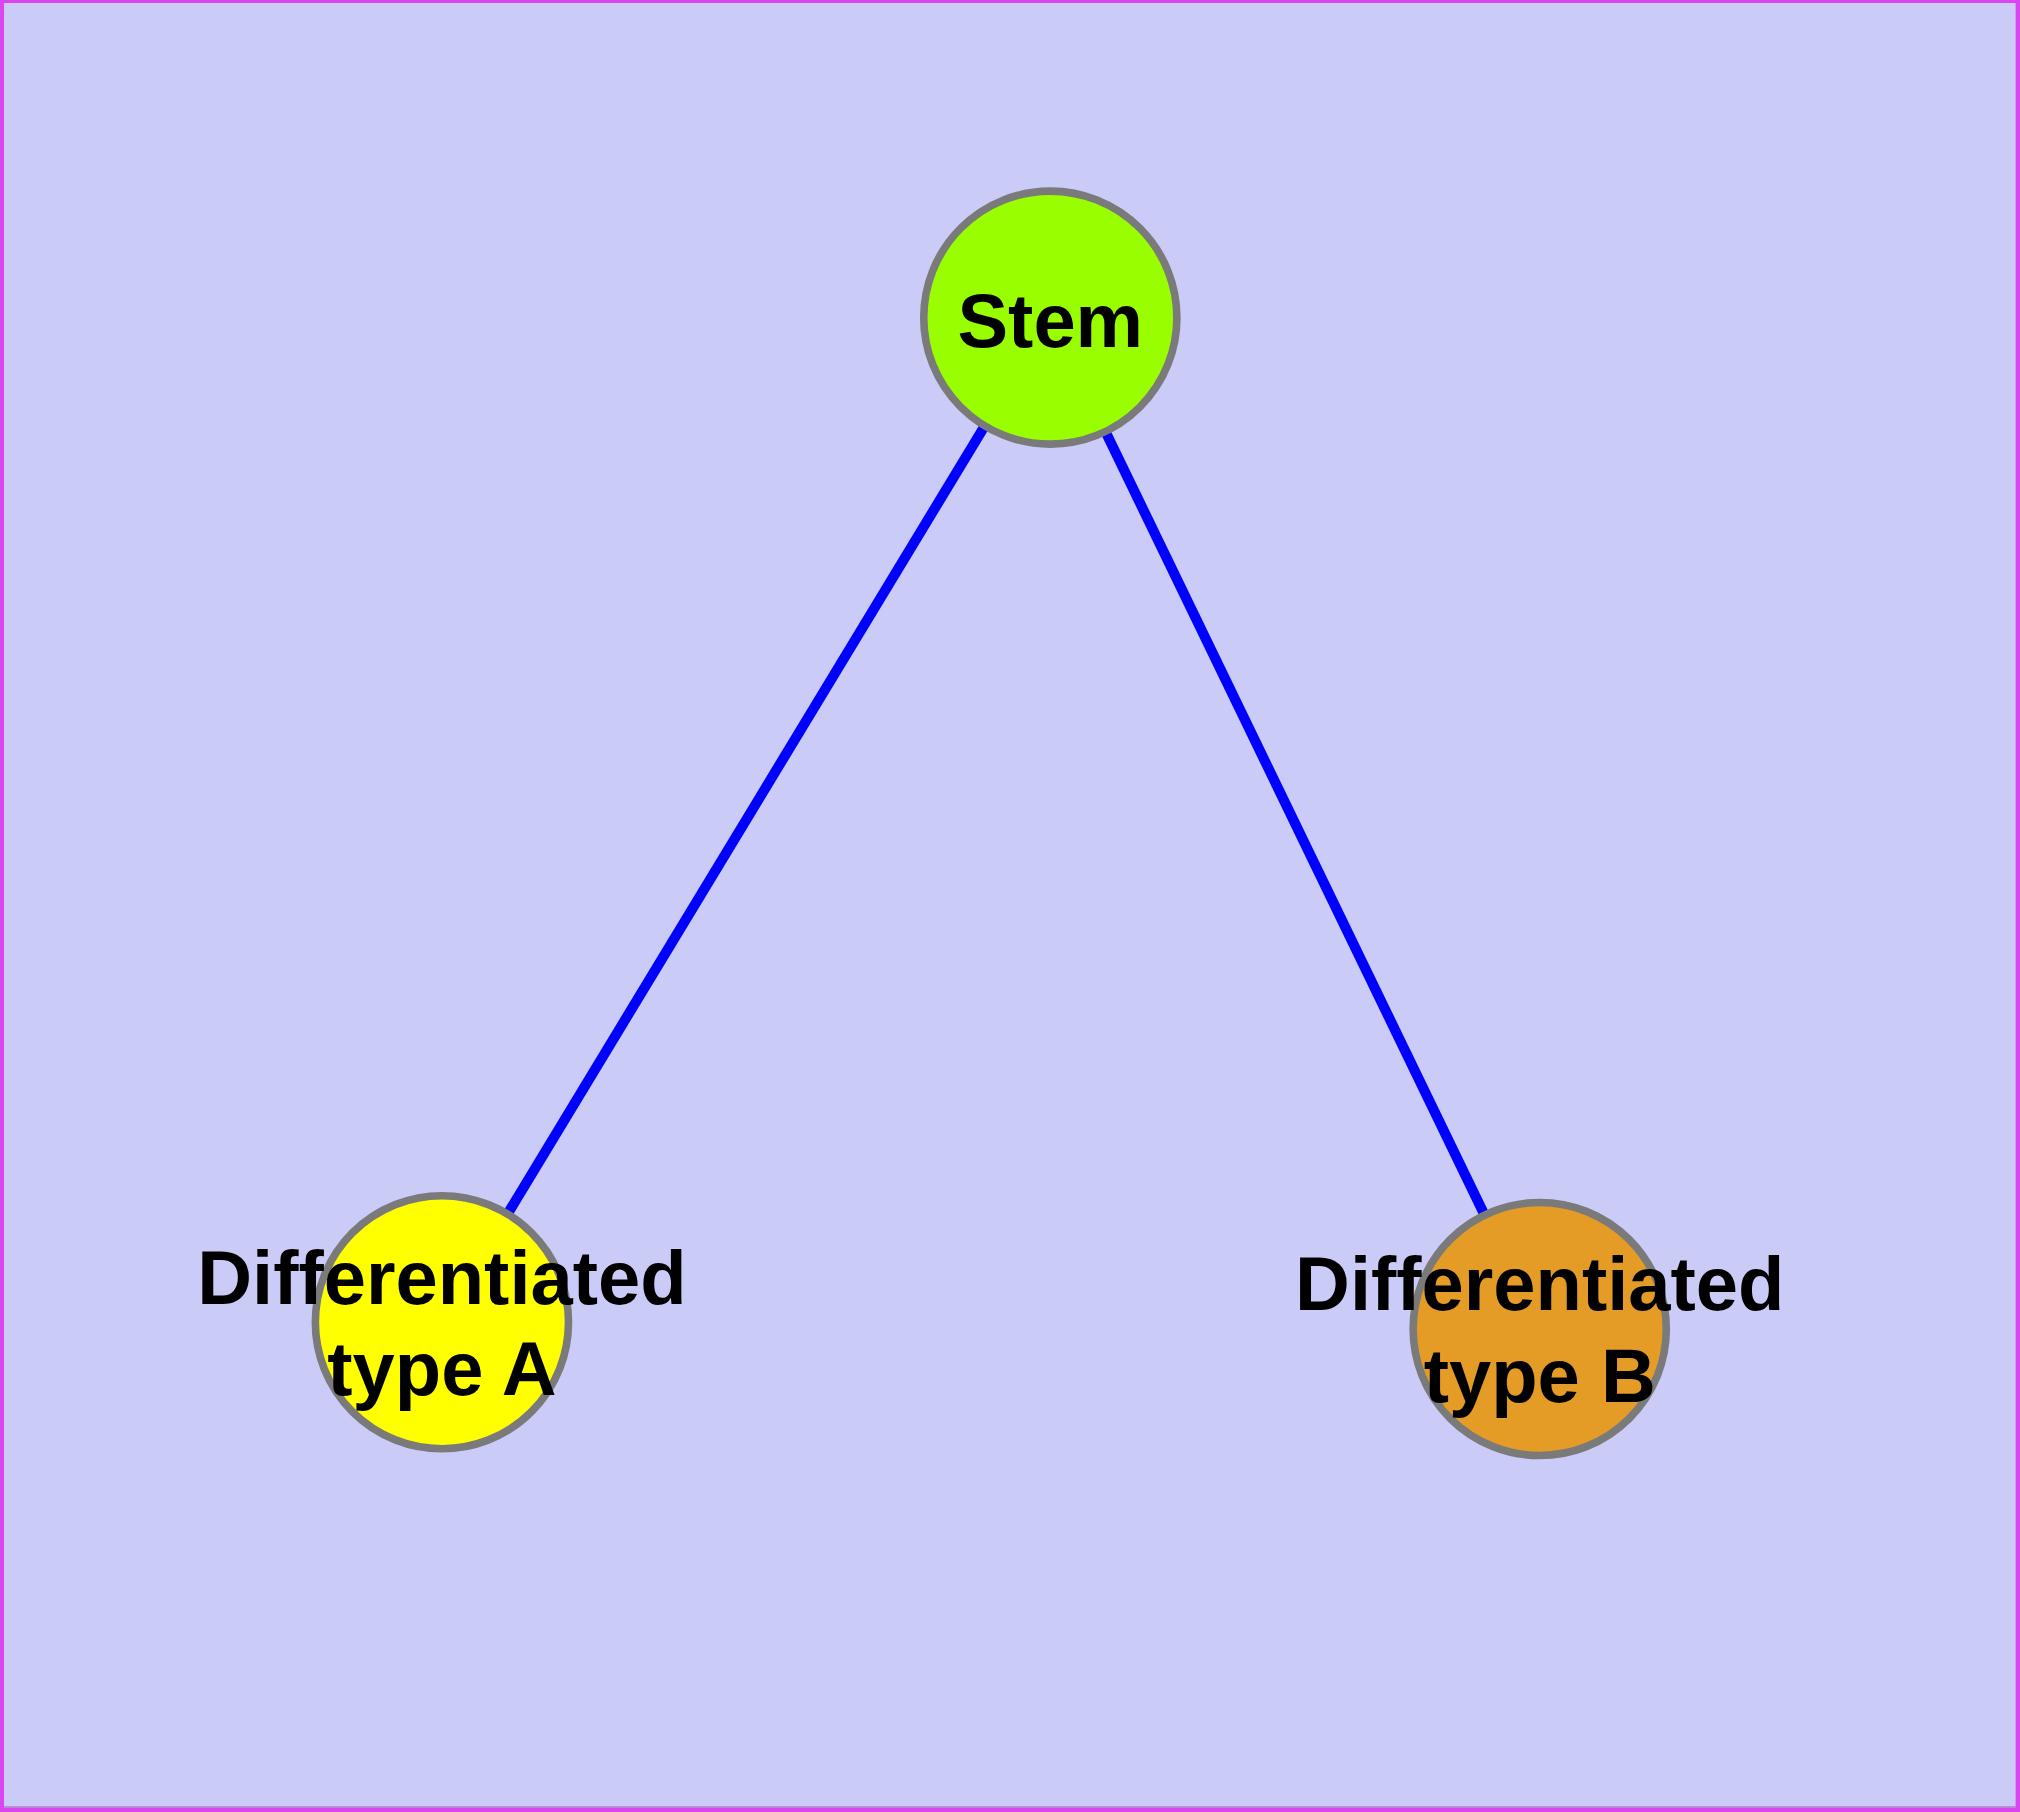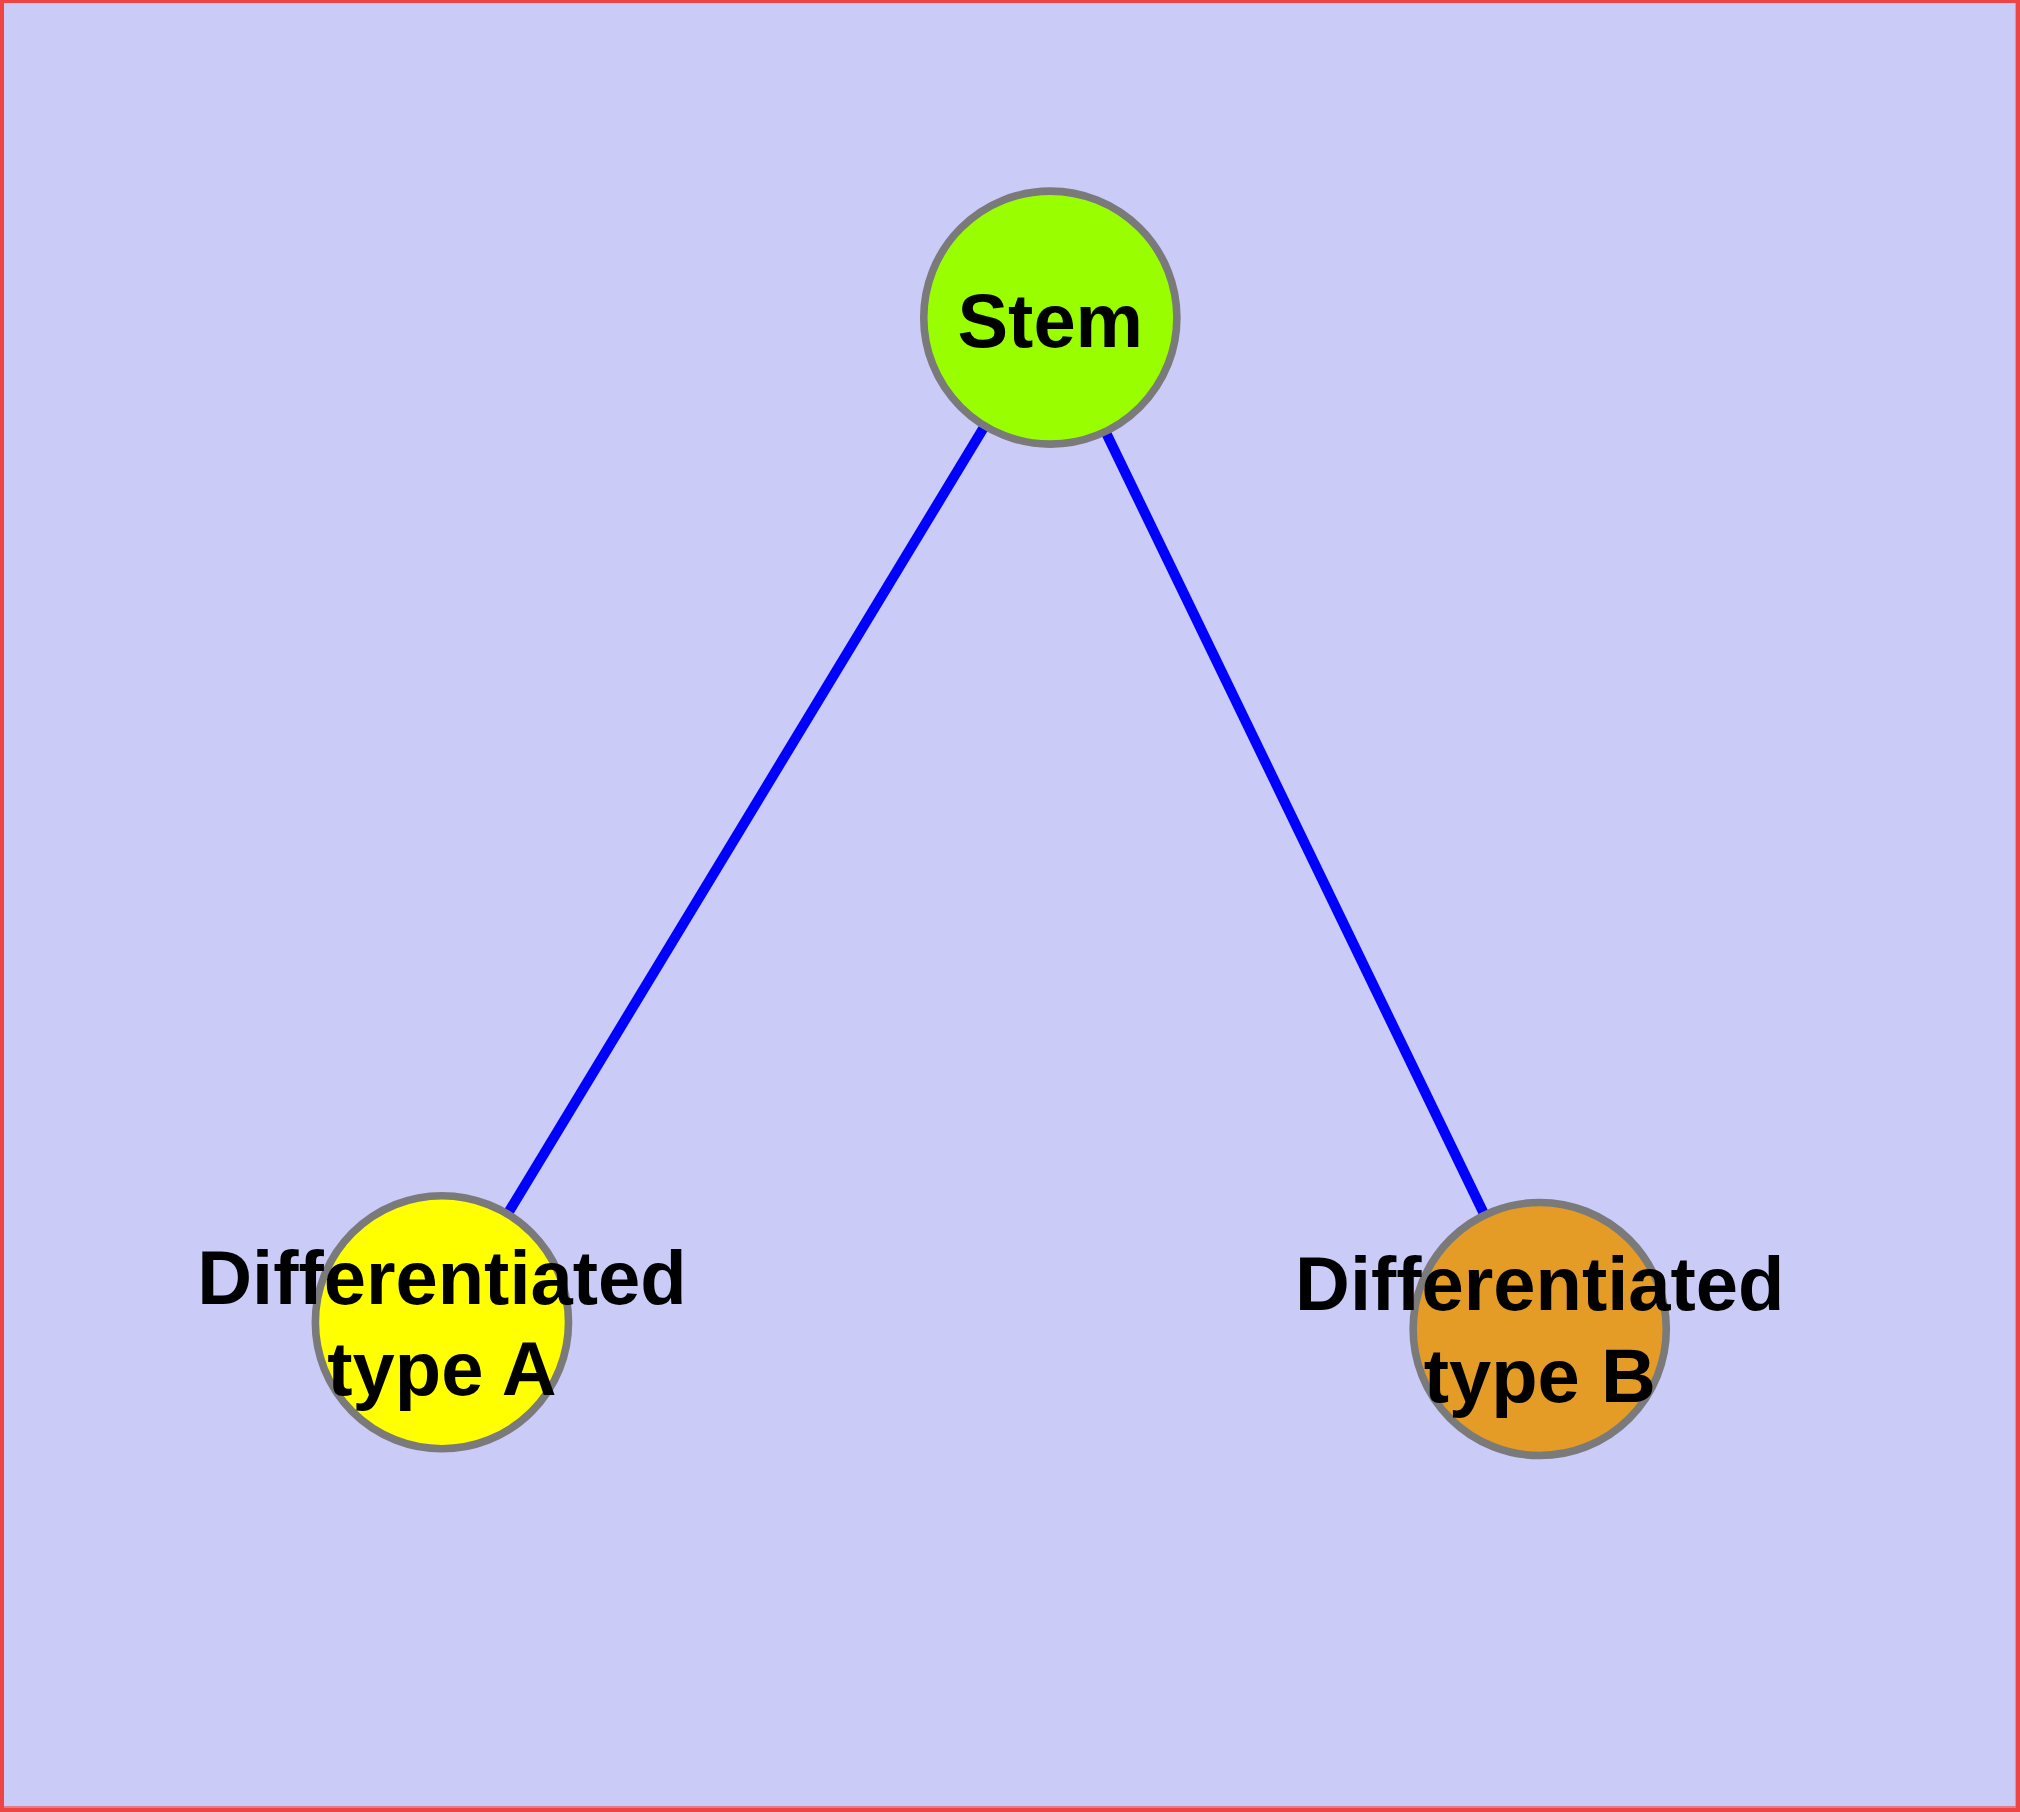--- a/index.html
+++ b/index.html
@@ -7,21 +7,21 @@
     padding: 0;
     width: 100%;
     height: 100%;
     background: #ffffff;
     overflow: hidden;
     font-family: "Liberation Sans", sans-serif;
   }
   .stage {
     position: fixed;
     inset: 0;
-    background: #ef4444;
+    background: #d946ef;
   }
   .canvas {
     position: absolute;
     top: 3.4px;
     left: 4.2px;
     right: 4.2px;
     bottom: 4.2px;
     border-bottom: 1.7px solid #9a9ab6;
   }
   .canvas svg {

